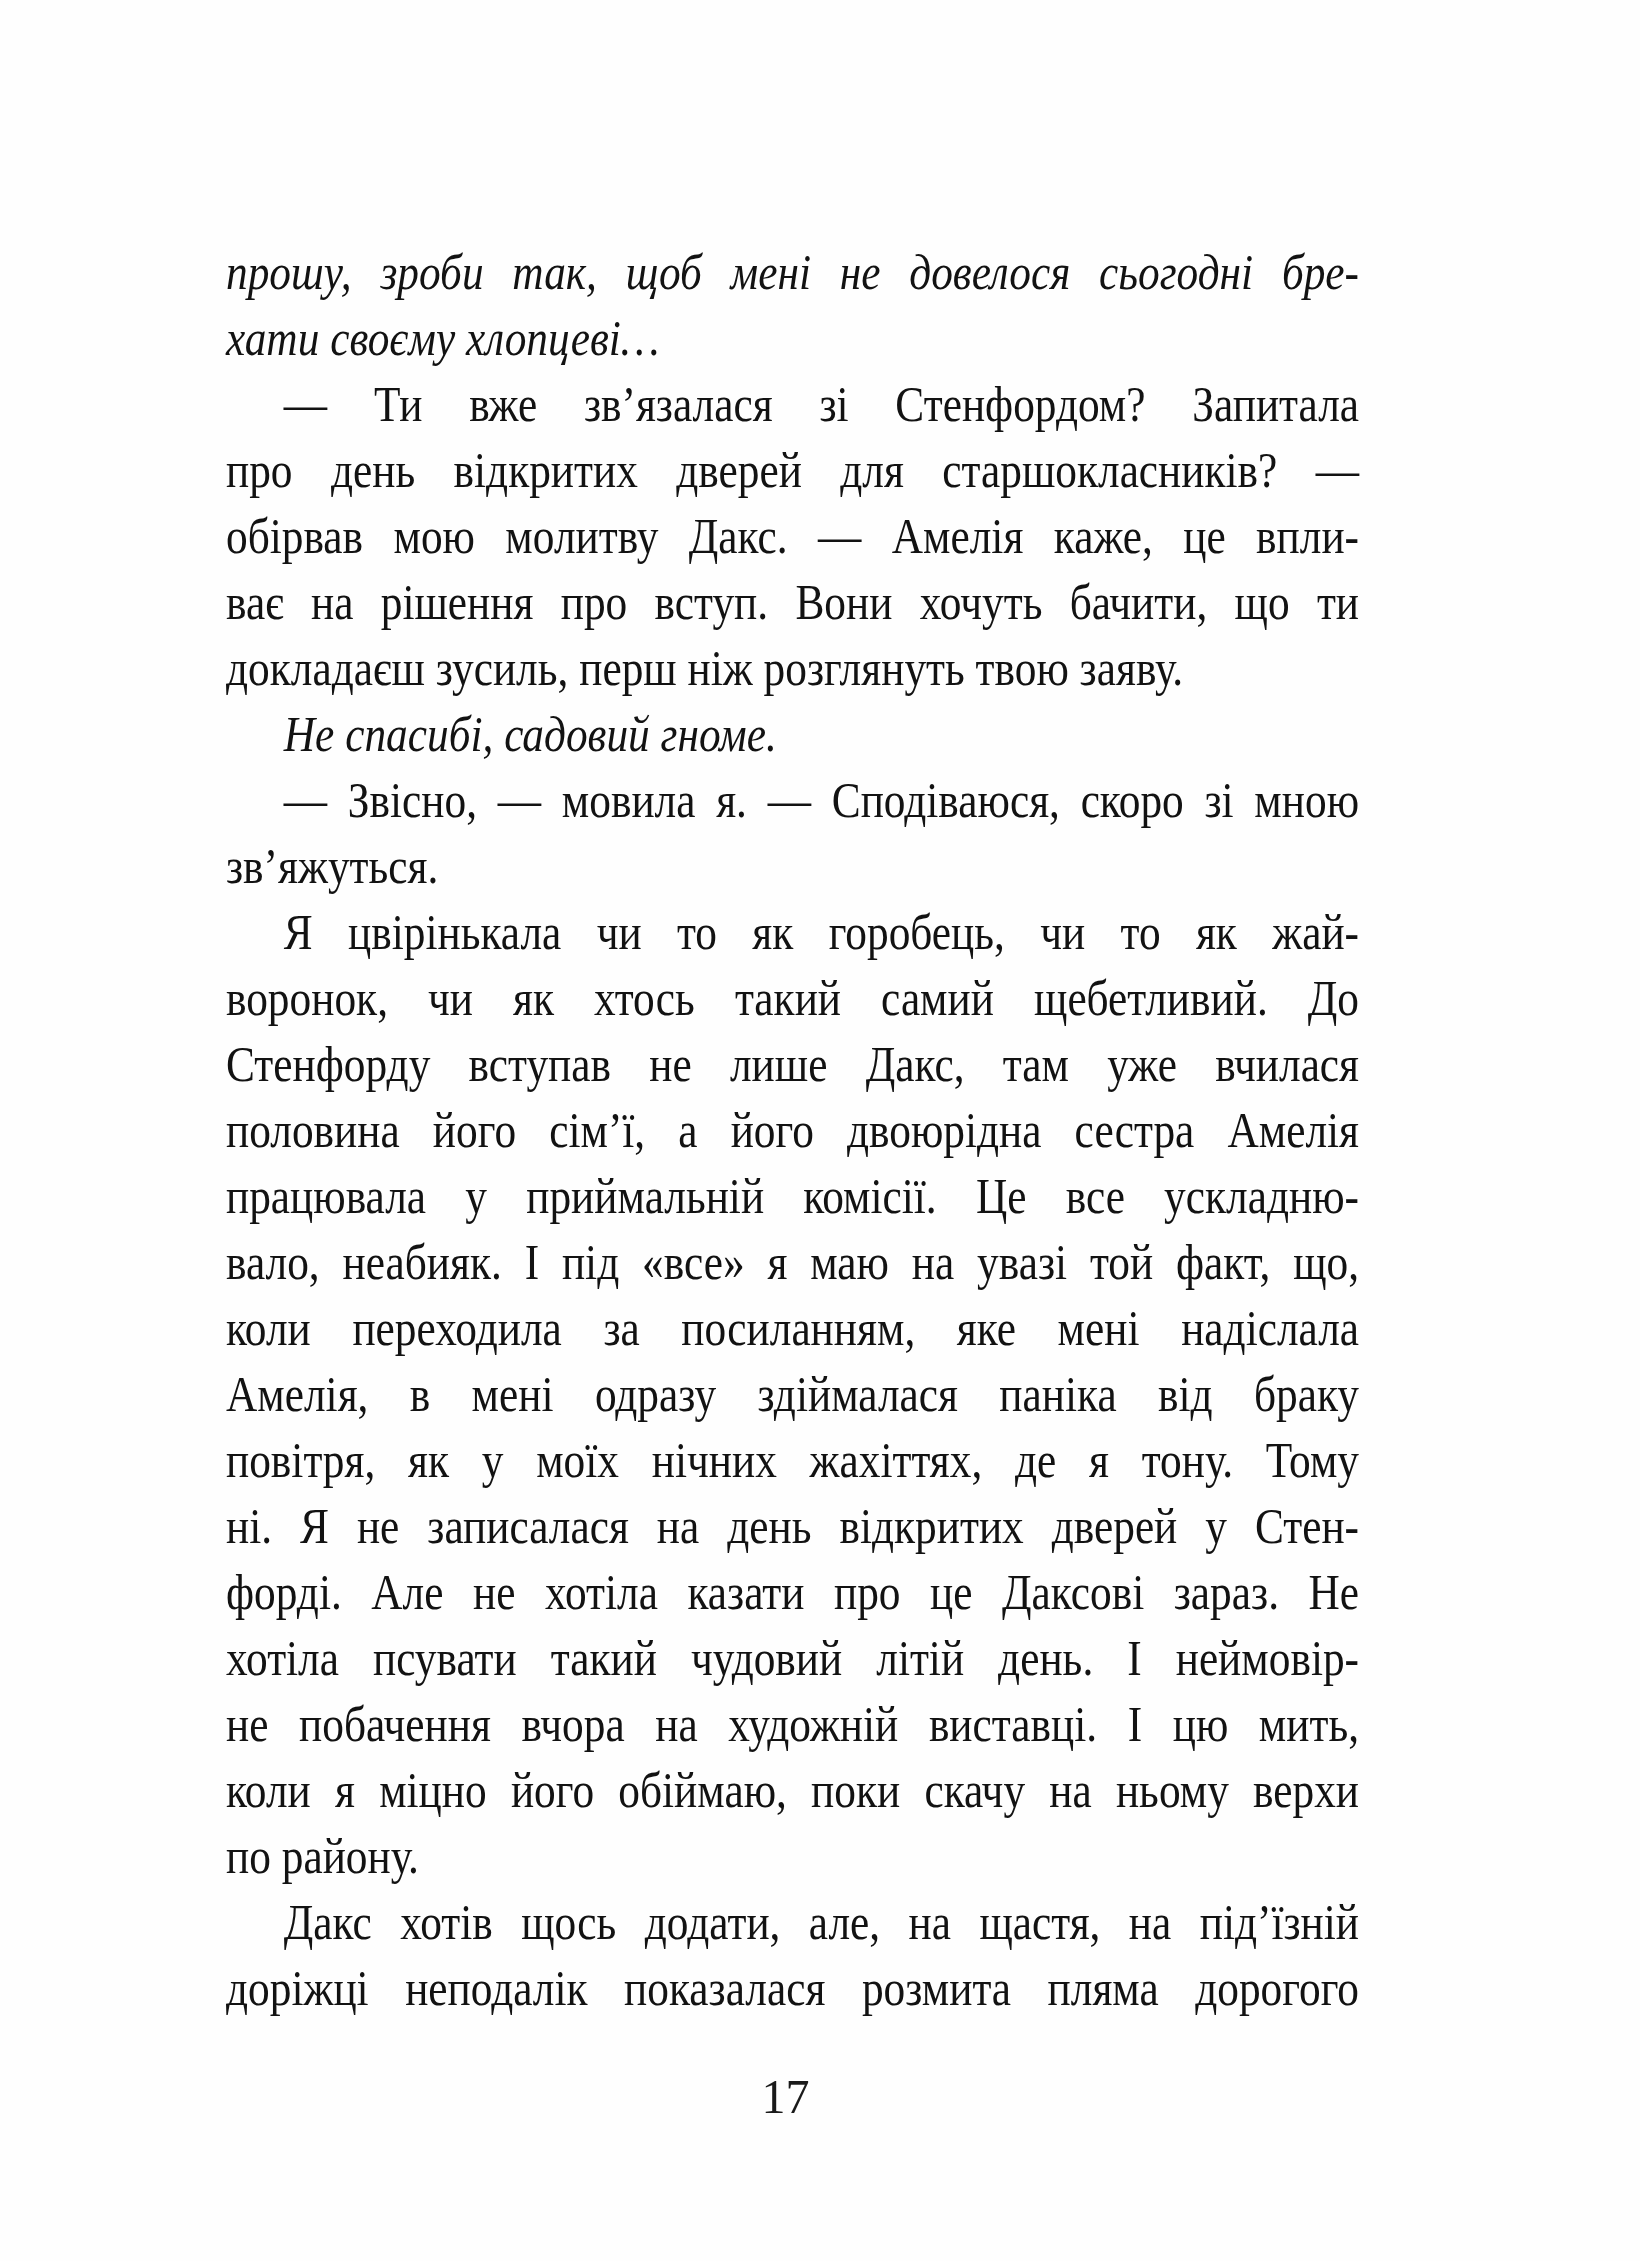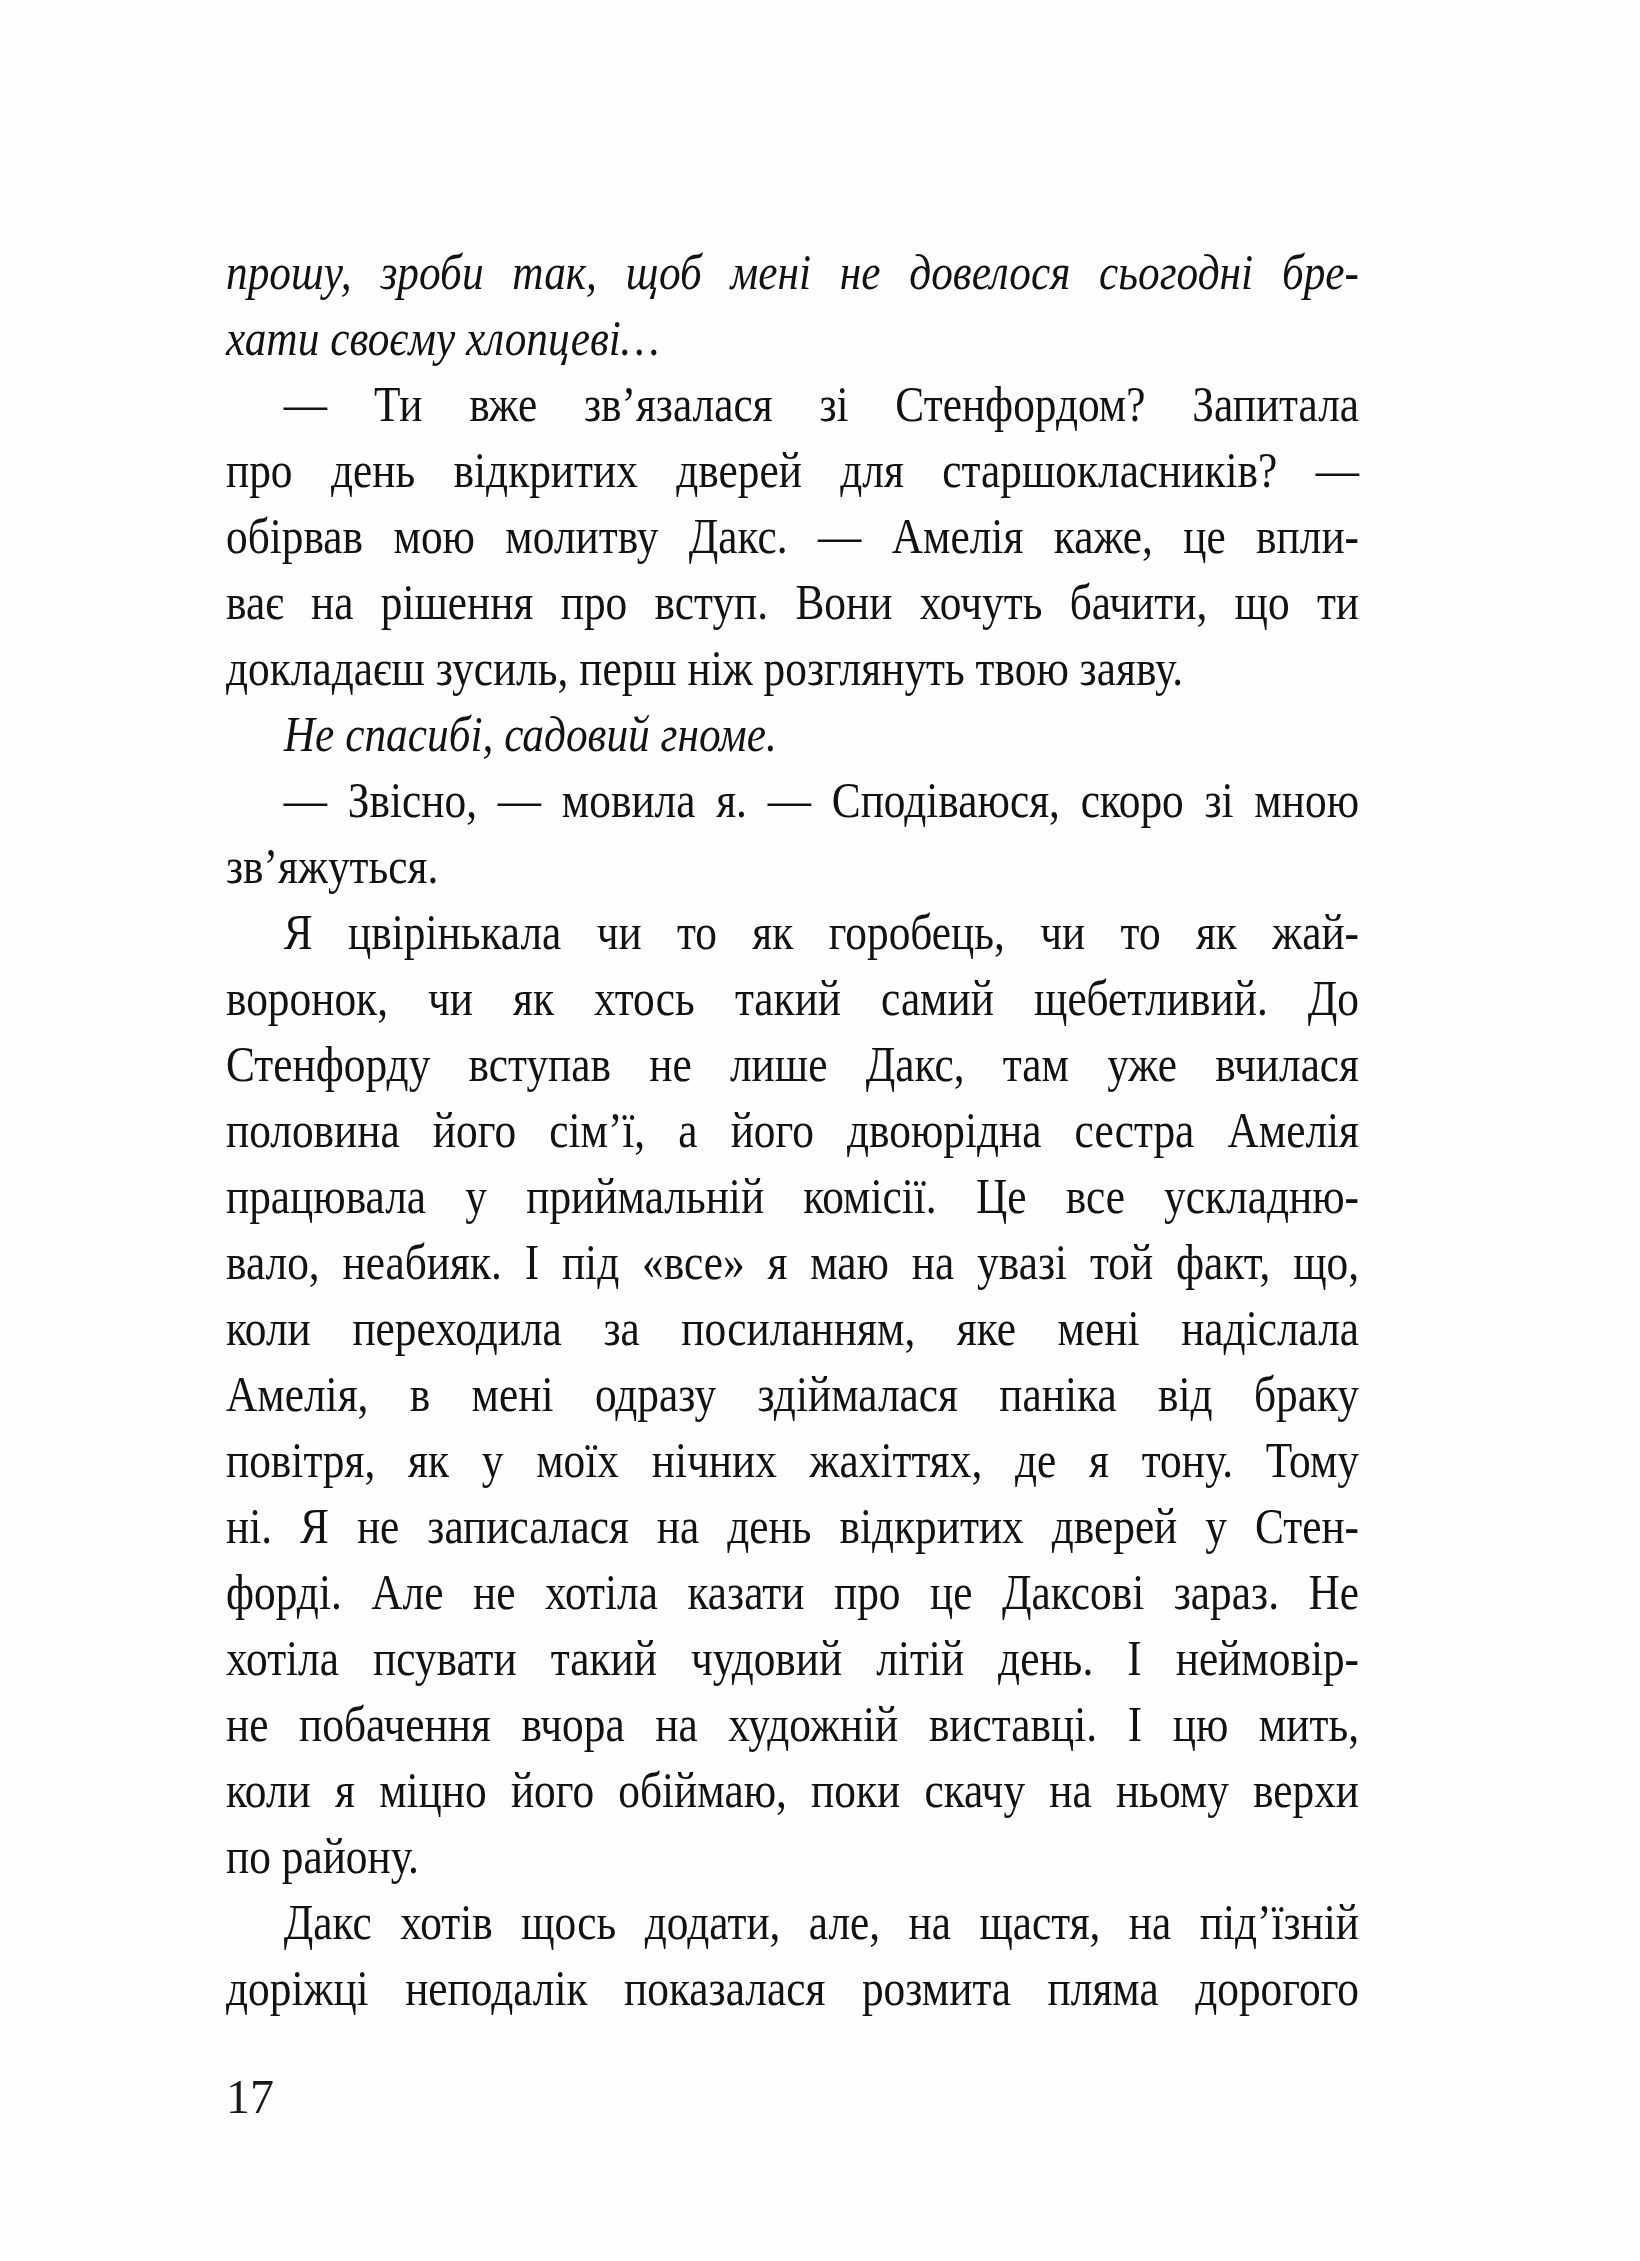--- a/index.html
+++ b/index.html
@@ -35,23 +35,24 @@
   .line { text-align: left; white-space: normal; }
   .line.just {
     text-align: justify;
     text-align-last: justify;
     text-justify: inter-word;
   }
   .paragraph.indent .line.first { text-indent: 68px; }
 
   .page-number {
     position: absolute;
-    left: 226px;
+    left: 219px;
     top: 2071px;
     width: 1133px;
+    text-align: center;
     font-size: 48px;
     line-height: 51px;
     color: #1a1a1a;
   }
 </style>
 </head>
 <body>
 
 <div class="page">
   <div class="text-block" id="text-block">

